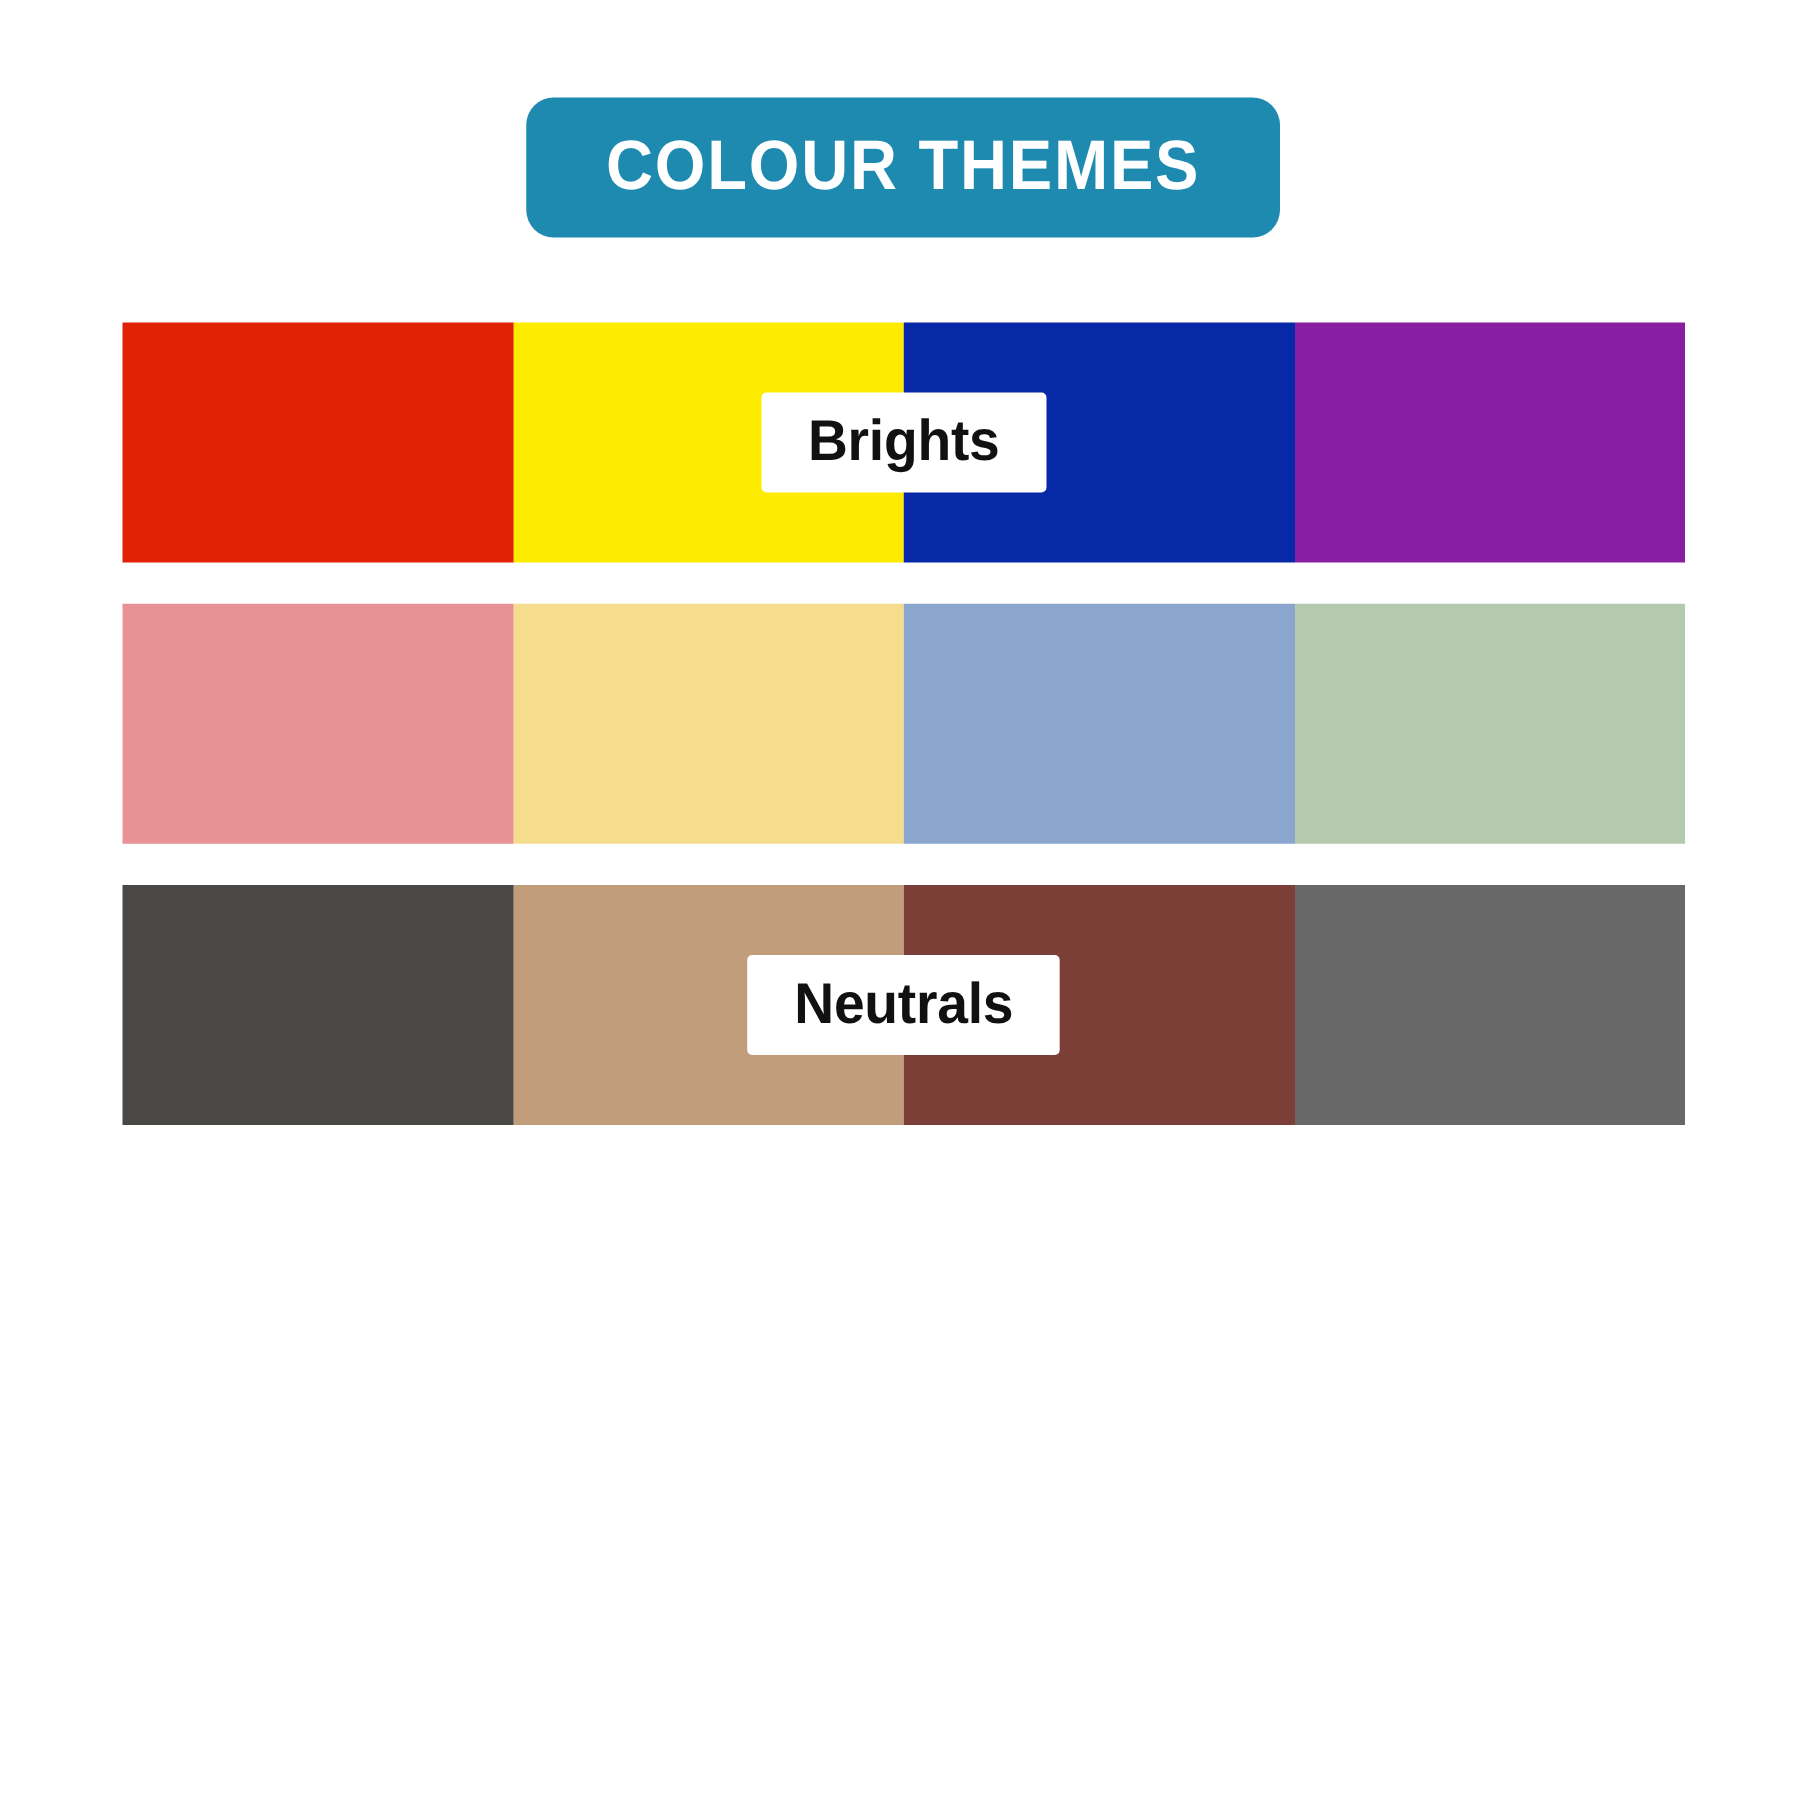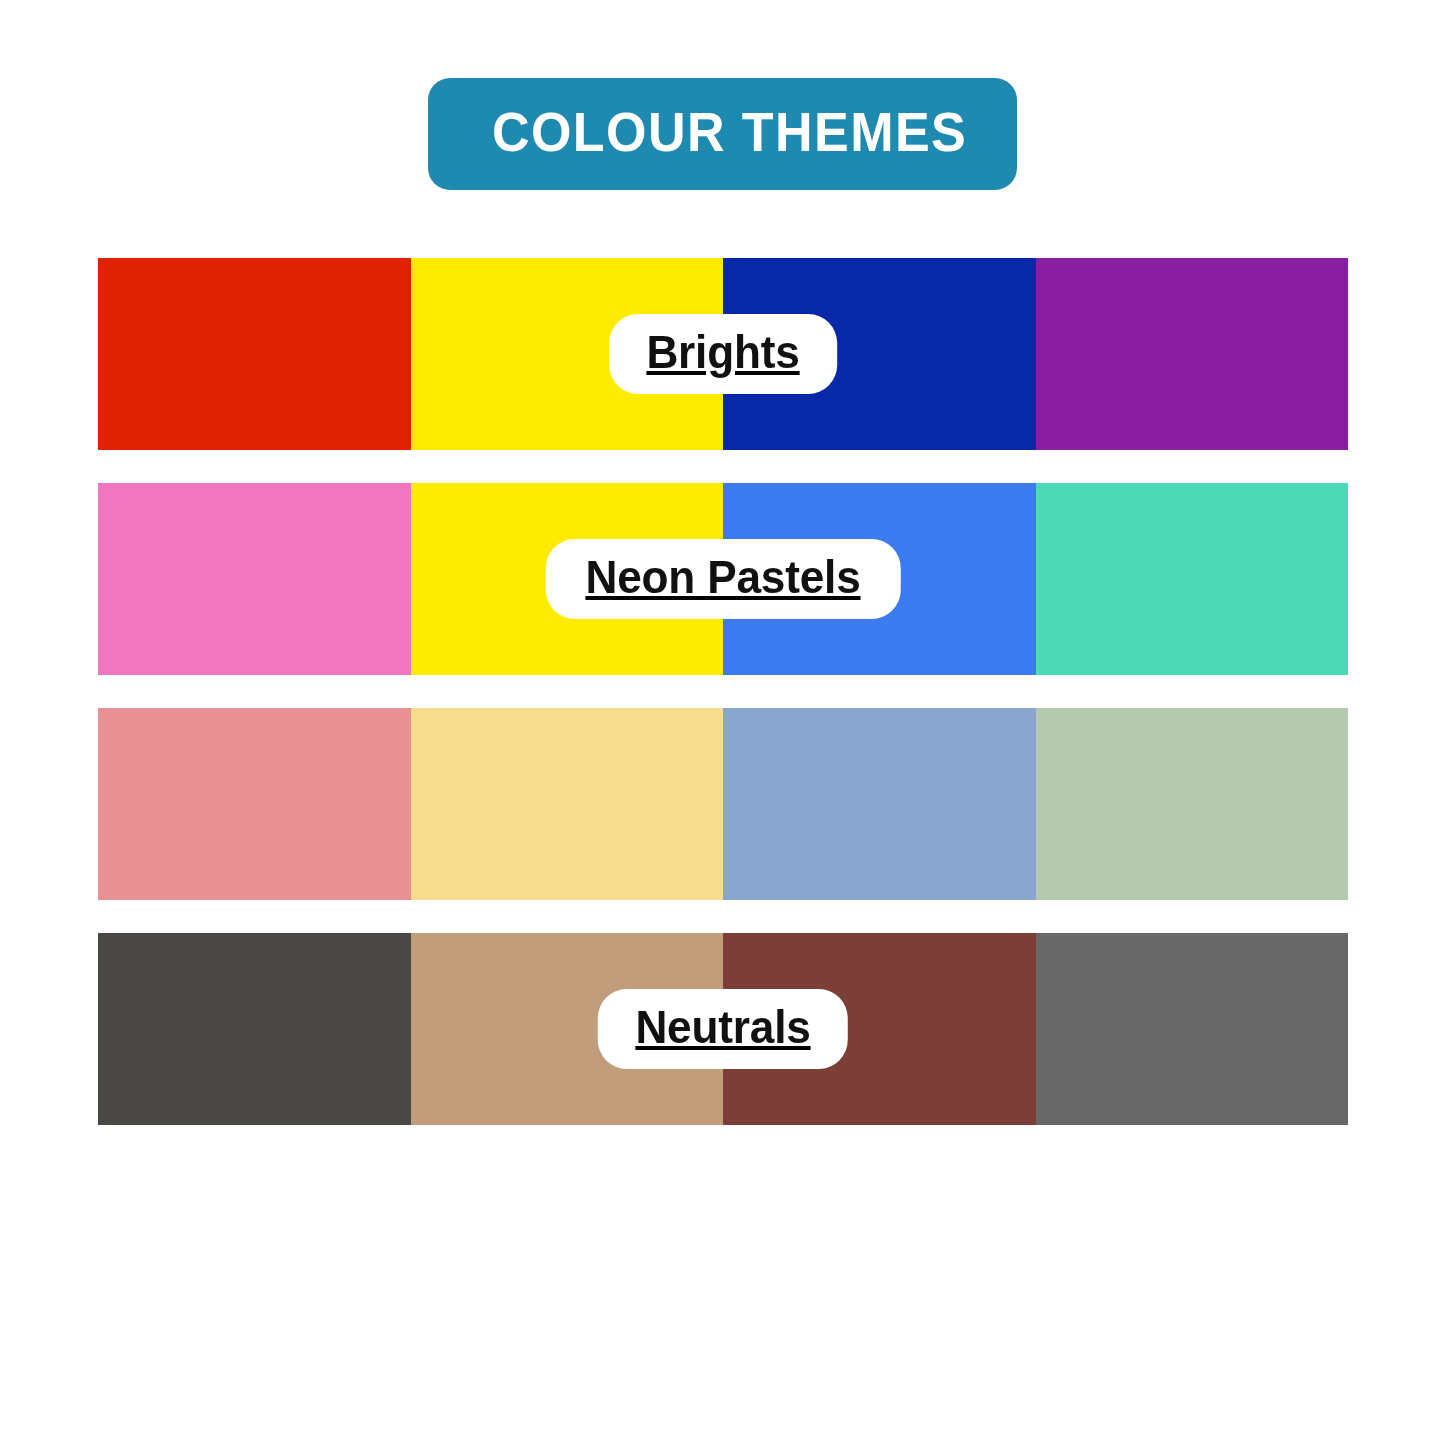--- a/index.html
+++ b/index.html
@@ -29,21 +29,21 @@
     position: absolute;
     top: 78px;
     left: 0;
     width: 1445px;
     display: flex;
     justify-content: center;
   }
   .title-badge {
     background: #1f8ab0;
     border-radius: 22px;
-    padding: 26px 32px 30px 46px;
+    padding: 26px 46px 30px 46px;
     display: flex;
     align-items: center;
     justify-content: center;
   }
   .title-text {
     color: #ffffff;
     font-family: "Liberation Sans Narrow", "Liberation Sans", sans-serif;
     font-weight: bold;
     font-size: 56px;
     line-height: 56px;
@@ -73,24 +73,23 @@
     flex: 1 1 25%;
     height: 100%;
   }
 
   .row-label {
     position: absolute;
     left: 50%;
     top: 50%;
     transform: translate(-50%, -50%);
     background: #ffffff;
-    border-radius: 29px;
+    border-radius: 4px;
     padding: 14px 34px 18px 34px;
     white-space: nowrap;
-    text-decoration: underline;
   }
   .row-label-text {
     font-family: "Liberation Sans Narrow", "Liberation Sans", sans-serif;
     font-weight: bold;
     font-size: 46px;
     line-height: 48px;
     color: #111111;
     letter-spacing: -0.2px;
     display: block;
     transform: scaleX(0.96);
@@ -112,29 +111,20 @@
     <div class="palette-row">
       <div class="swatch" style="background: rgb(224, 33, 4);"></div>
       <div class="swatch" style="background: rgb(253, 236, 0);"></div>
       <div class="swatch" style="background: rgb(7, 41, 168);"></div>
       <div class="swatch" style="background: rgb(138, 30, 163);"></div>
       <div class="row-label">
         <span class="row-label-text">Brights</span>
       </div>
     </div>
 
-    <div class="palette-row">
-      <div class="swatch" style="background: rgb(240, 118, 192);"></div>
-      <div class="swatch" style="background: rgb(253, 236, 0);"></div>
-      <div class="swatch" style="background: rgb(59, 123, 239);"></div>
-      <div class="swatch" style="background: rgb(76, 217, 182);"></div>
-      <div class="row-label">
-        <span class="row-label-text">Neon Pastels</span>
-      </div>
-    </div>
 
 
     <div class="palette-row">
       <div class="swatch" style="background: rgb(232, 146, 150);"></div>
       <div class="swatch" style="background: rgb(245, 221, 141);"></div>
       <div class="swatch" style="background: rgb(139, 166, 206);"></div>
       <div class="swatch" style="background: rgb(181, 201, 174);"></div>
     </div>
 
     <div class="palette-row">

